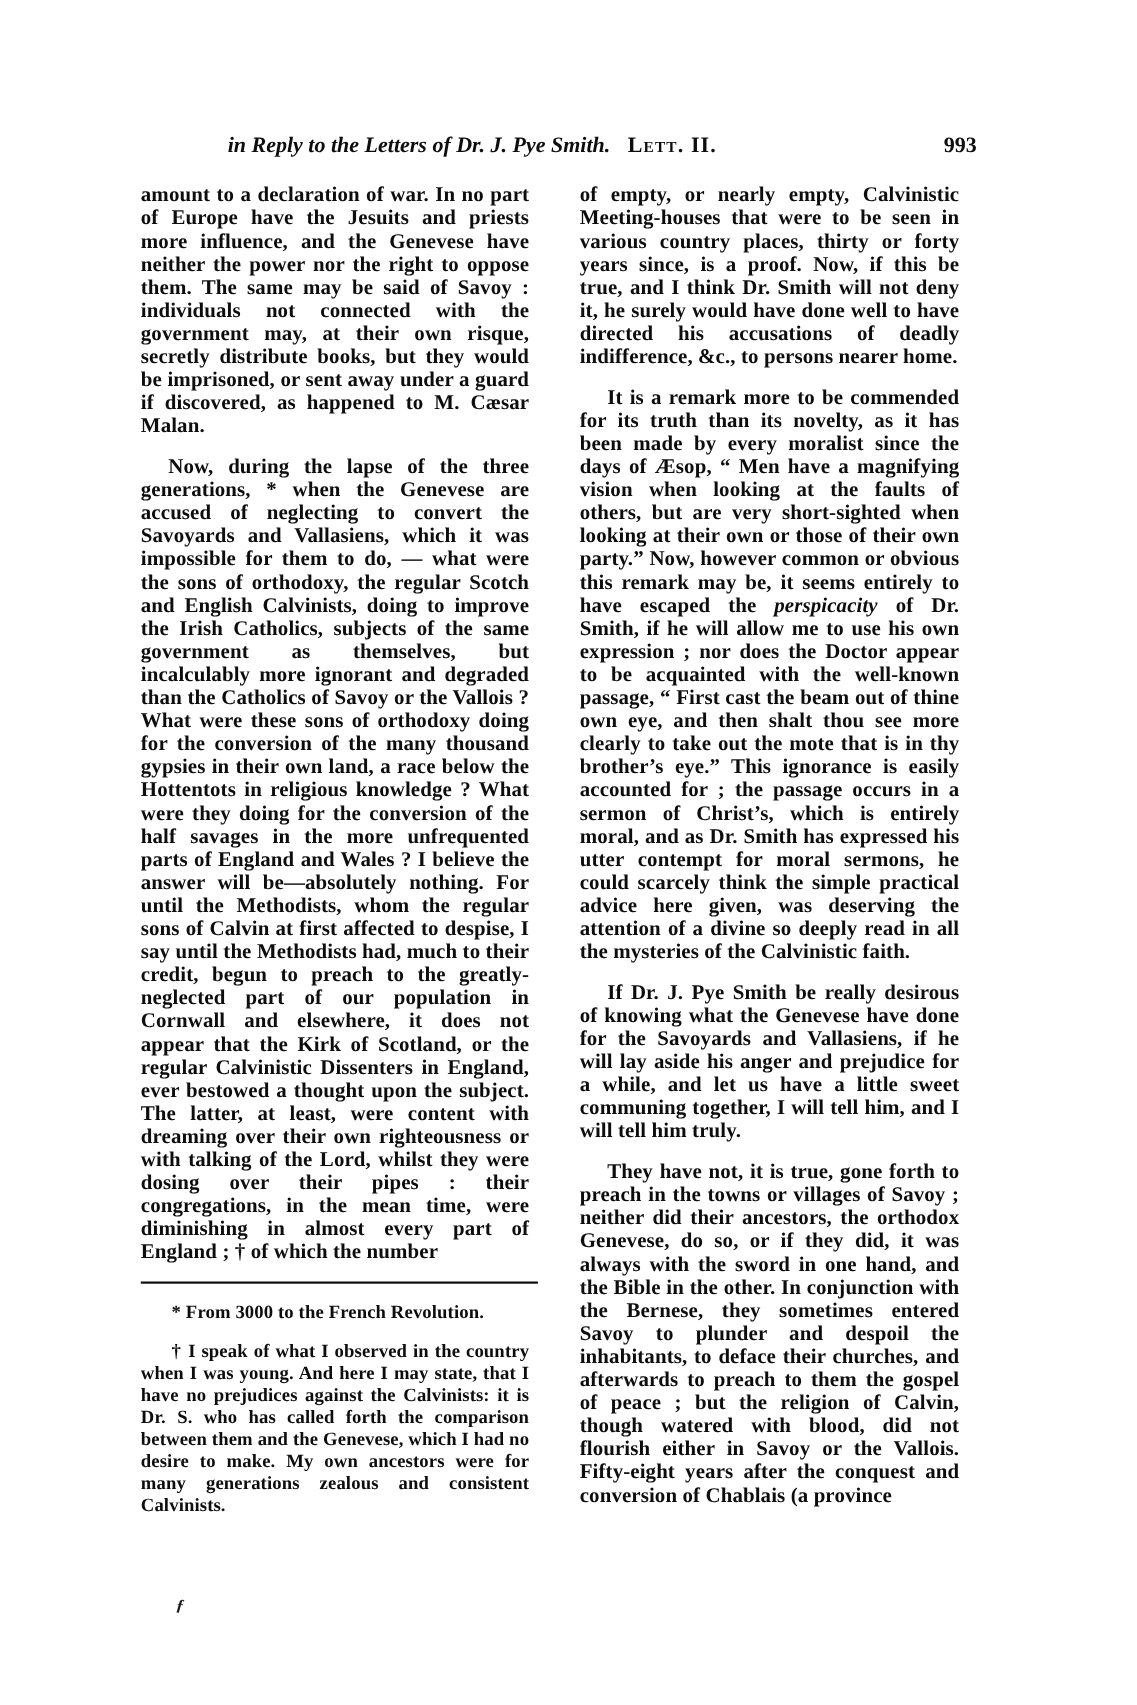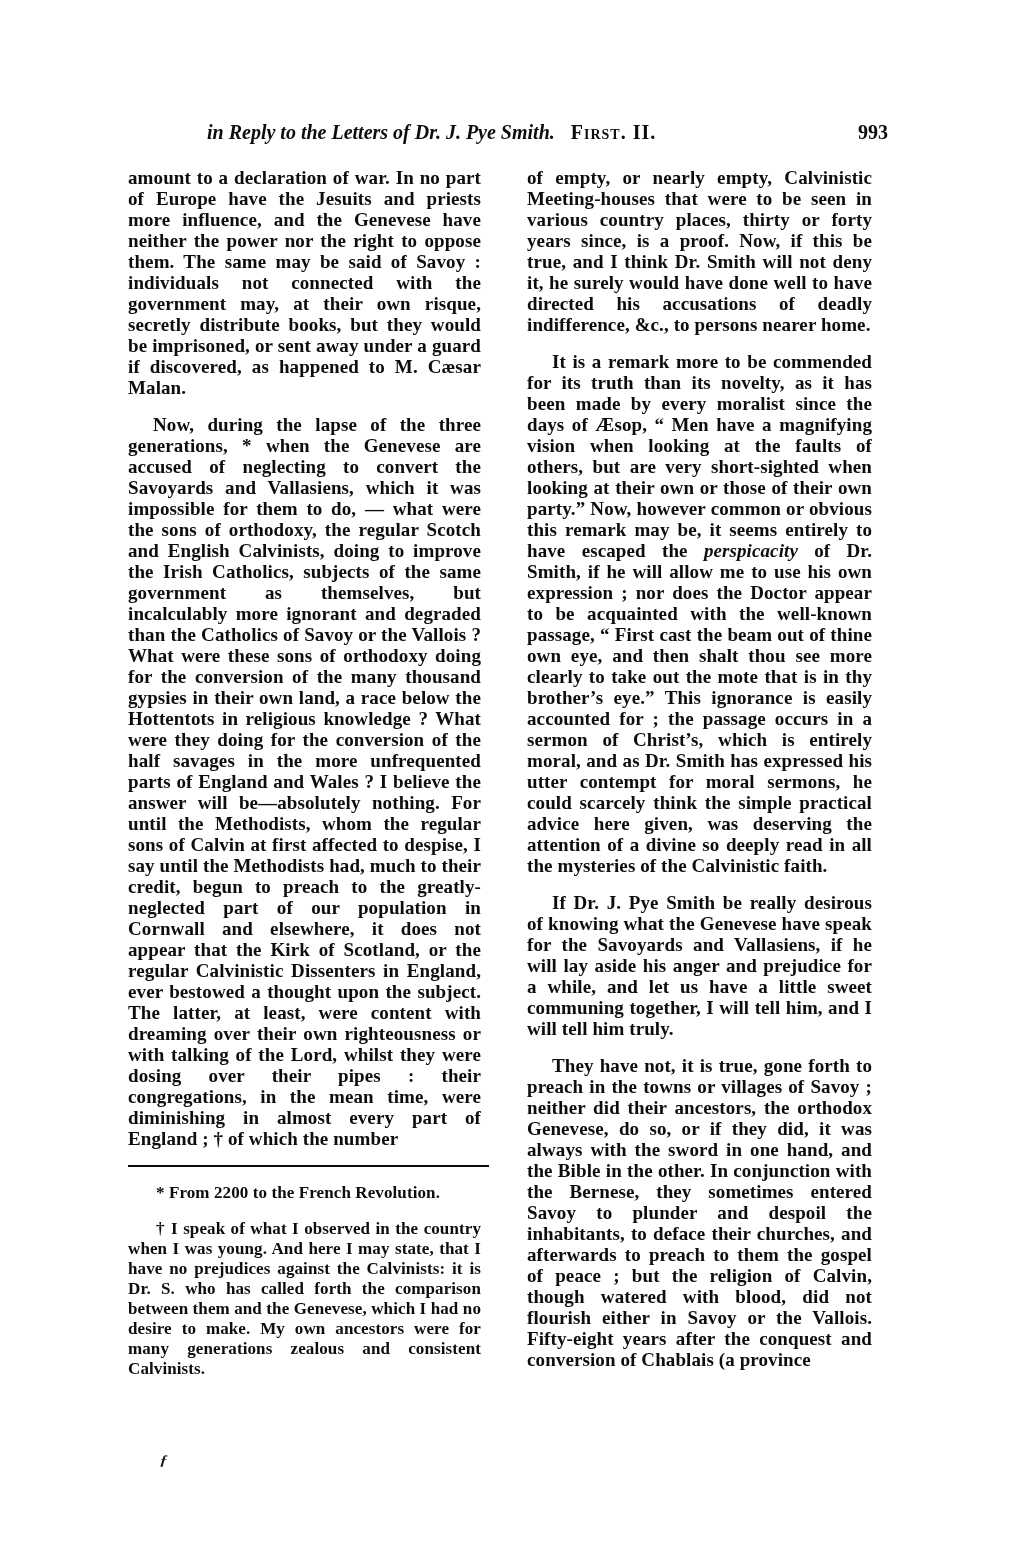--- a/index.html
+++ b/index.html
@@ -77,36 +77,36 @@
     transform: rotate(6deg);
   }
 </style>
 </head>
 <body>
 
 <div class="page">
 
   <header class="running-head">
     <span class="head-title">in Reply to the Letters of Dr. J. Pye Smith.</span>
-    <span class="head-lett">First. II.</span>
+    <span class="head-lett">Lett. II.</span>
     <span class="head-page">993</span>
   </header>
 
   <div class="columns">
     <div class="col col-left" id="col-left">
         <p><span>amount to a declaration of war.  In no part of Europe have the Jesuits and priests more influence, and the Genevese have neither the power nor the right to oppose them.  The same may be said of Savoy : individuals not connected with the government may, at their own risque, secretly distribute books, but they would be imprisoned, or sent away under a guard if discovered, as happened to M. Cæsar Malan.</span></p>
         <p class="indent"><span>Now, during the lapse of the three generations, * when the Genevese are accused of neglecting to convert the Savoyards and Vallasiens, which it was impossible for them to do, — what were the sons of orthodoxy, the regular Scotch and English Calvinists, doing to improve the Irish Catholics, subjects of the same government as themselves, but incalculably more ignorant and degraded than the Catholics of Savoy or the Vallois ?  What were these sons of orthodoxy doing for the conversion of the many thousand gypsies in their own land, a race below the Hottentots in religious knowledge ?  What were they doing for the conversion of the half savages in the more unfrequented parts of England and Wales ?  I believe the answer will be—absolutely nothing. For until the Methodists, whom the regular sons of Calvin at first affected to despise, I say until the Methodists had, much to their credit, begun to preach to the greatly-neglected part of our population in Cornwall and elsewhere, it does not appear that the Kirk of Scotland, or the regular Calvinistic Dissenters in England, ever bestowed a thought upon the subject. The latter, at least, were content with dreaming over their own righteousness or with talking of the Lord, whilst they were dosing over their pipes : their congregations, in the mean time, were diminishing in almost every part of England ; † of which the number</span></p>
         <hr class="footnote-rule">
-        <p class="footnote">* From 2200 to the French Revolution.</p>
+        <p class="footnote">* From 3000 to the French Revolution.</p>
         <p class="footnote">† I speak of what I observed in the country when I was young.  And here I may state, that I have no prejudices against the Calvinists: it is Dr. S. who has called forth the comparison between them and the Genevese, which I had no desire to make.  My own ancestors were for many generations zealous and consistent Calvinists.</p>
       </div>
     <div class="gutter"></div>
     <div class="col col-right" id="col-right">
         <p><span>of empty, or nearly empty, Calvinistic Meeting-houses that were to be seen in various country places, thirty or forty years since, is a proof.  Now, if this be true, and I think Dr. Smith will not deny it, he surely would have done well to have directed his accusations of deadly indifference, &amp;c., to persons nearer home.</span></p>
         <p class="indent"><span>It is a remark more to be commended for its truth than its novelty, as it has been made by every moralist since the days of Æsop, “ Men have a magnifying vision when looking at the faults of others, but are very short-sighted when looking at their own or those of their own party.”  Now, however common or obvious this remark may be, it seems entirely to have escaped the </span><em>perspicacity</em><span> of Dr. Smith, if he will allow me to use his own expression ; nor does the Doctor appear to be acquainted with the well-known passage, “ First cast the beam out of thine own eye, and then shalt thou see more clearly to take out the mote that is in thy brother’s eye.” This ignorance is easily accounted for ; the passage occurs in a sermon of Christ’s, which is entirely moral, and as Dr. Smith has expressed his utter contempt for moral sermons, he could scarcely think the simple practical advice here given, was deserving the attention of a divine so deeply read in all the mysteries of the Calvinistic faith.</span></p>
-        <p class="indent"><span>If Dr. J. Pye Smith be really desirous of knowing what the Genevese have speak for the Savoyards and Vallasiens, if he will lay aside his anger and prejudice for a while, and let us have a little sweet communing together, I will tell him, and I will tell him truly.</span></p>
+        <p class="indent"><span>If Dr. J. Pye Smith be really desirous of knowing what the Genevese have done for the Savoyards and Vallasiens, if he will lay aside his anger and prejudice for a while, and let us have a little sweet communing together, I will tell him, and I will tell him truly.</span></p>
         <p class="indent"><span>They have not, it is true, gone forth to preach in the towns or villages of Savoy ; neither did their ancestors, the orthodox Genevese, do so, or if they did, it was always with the sword in one hand, and the Bible in the other.  In conjunction with the Bernese, they sometimes entered Savoy to plunder and despoil the inhabitants, to deface their churches, and afterwards to preach to them the gospel of peace ; but the religion of Calvin, though watered with blood, did not flourish either in Savoy or the Vallois. Fifty-eight years after the conquest and conversion of Chablais (a province</span></p>
       </div>
   </div>
 
   <span class="ink-mark">ƒ</span>
 
 </div>
 
 </body></html>

